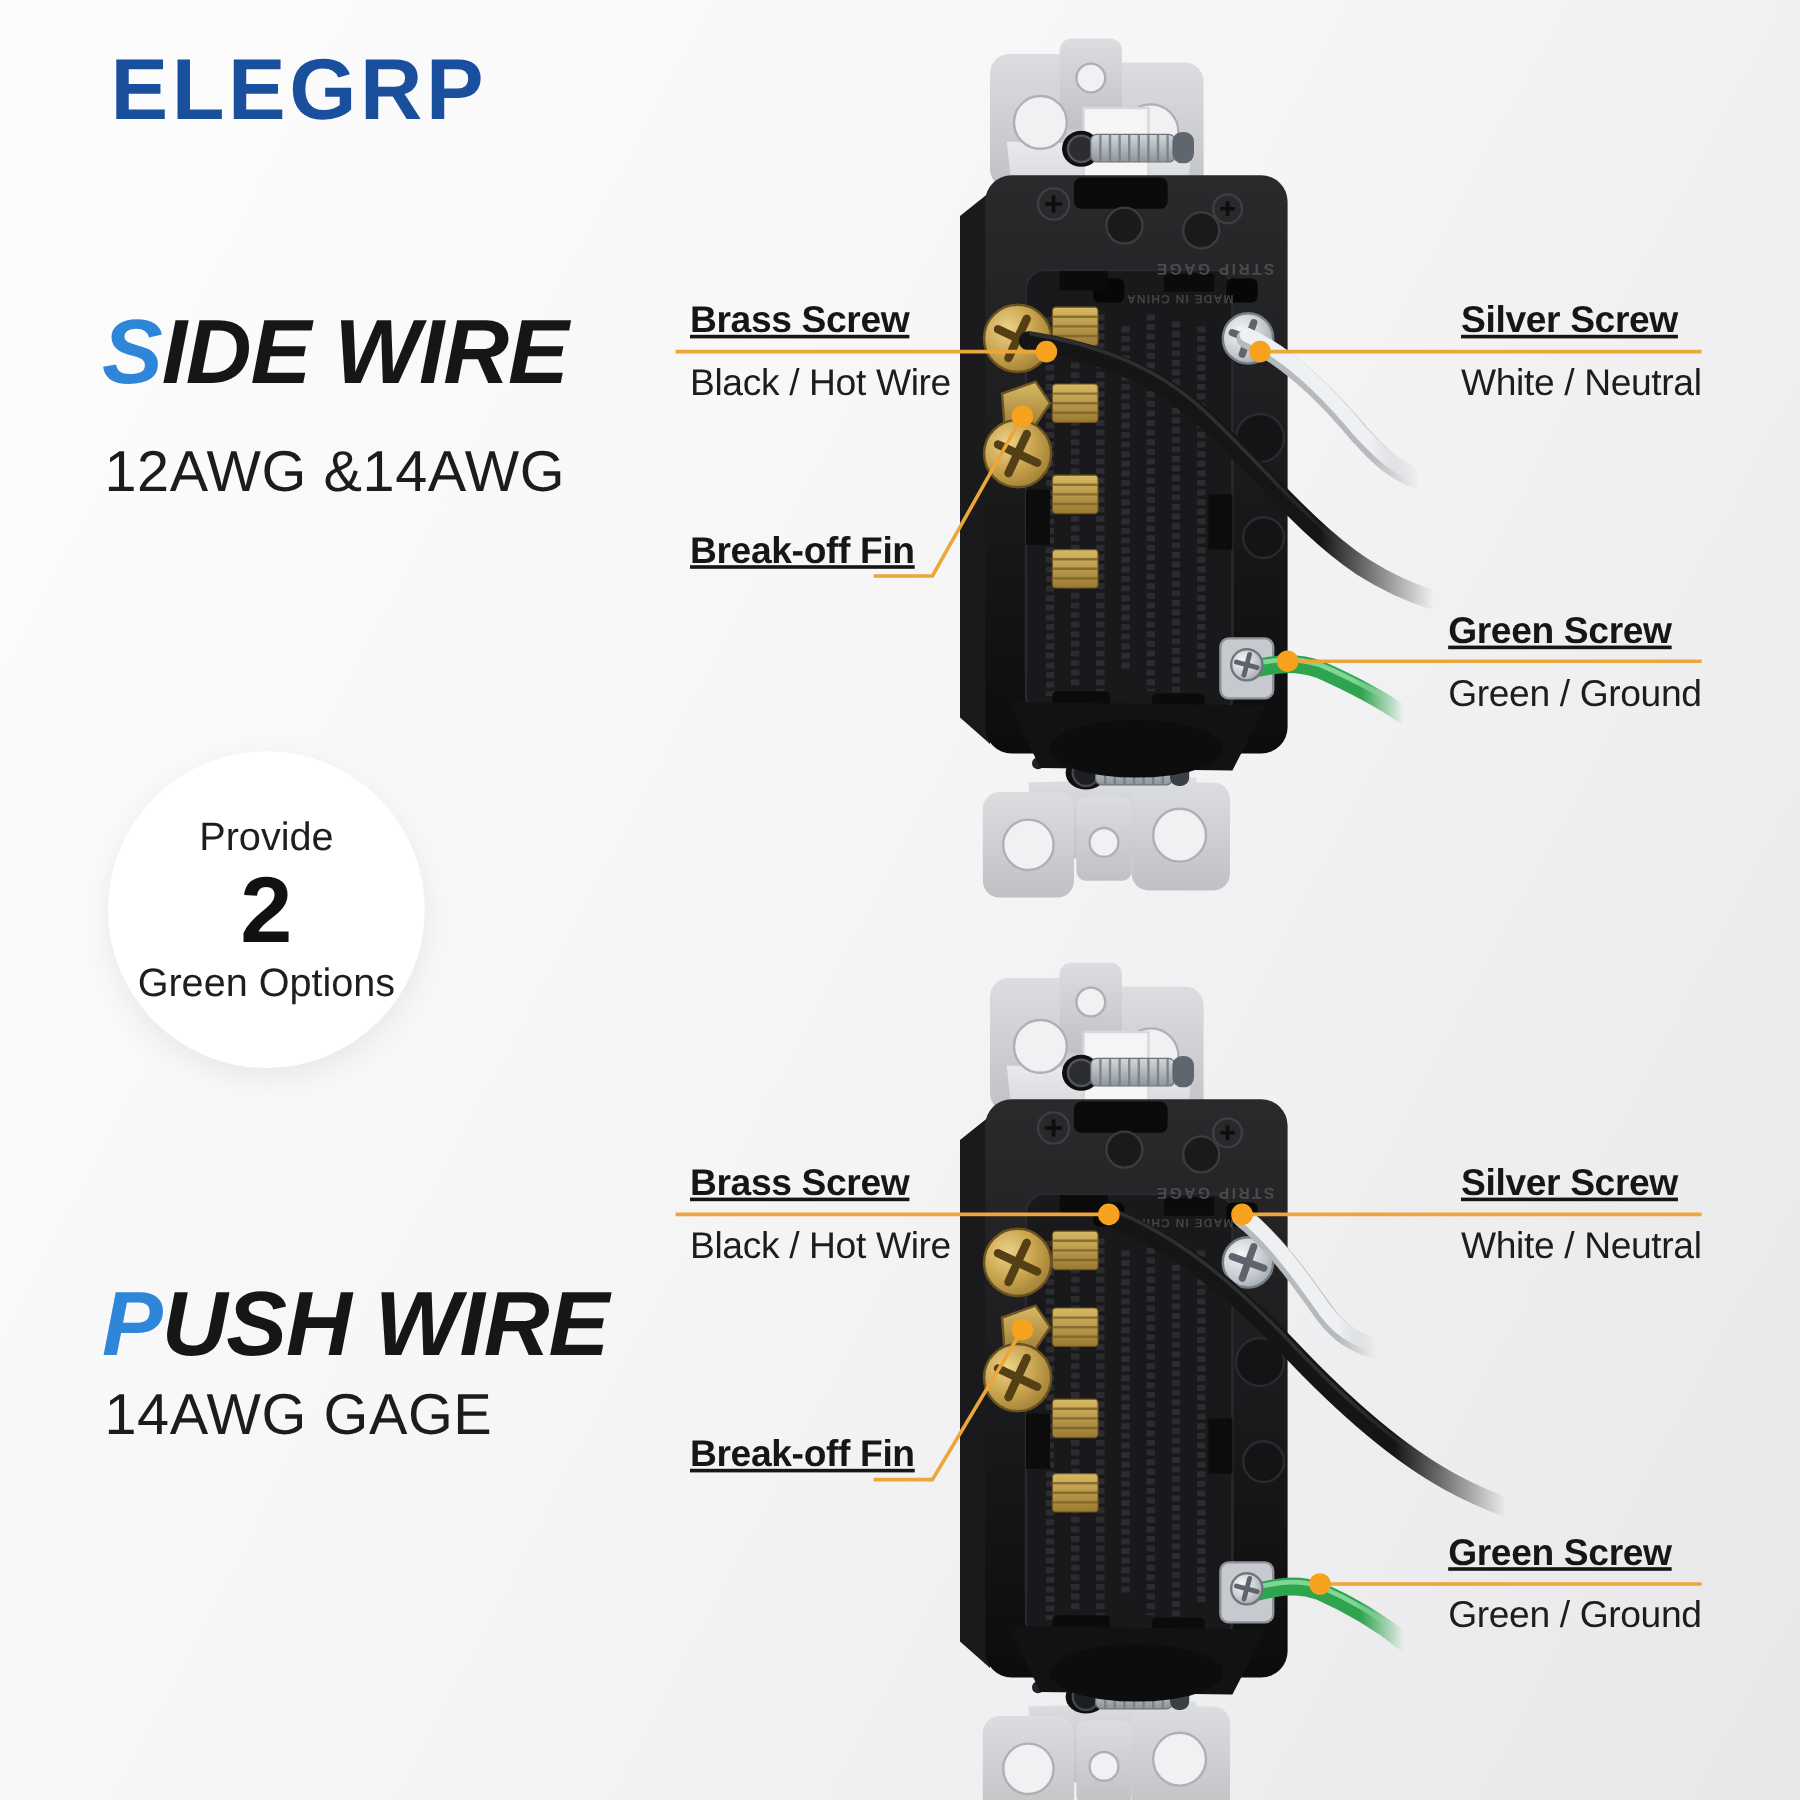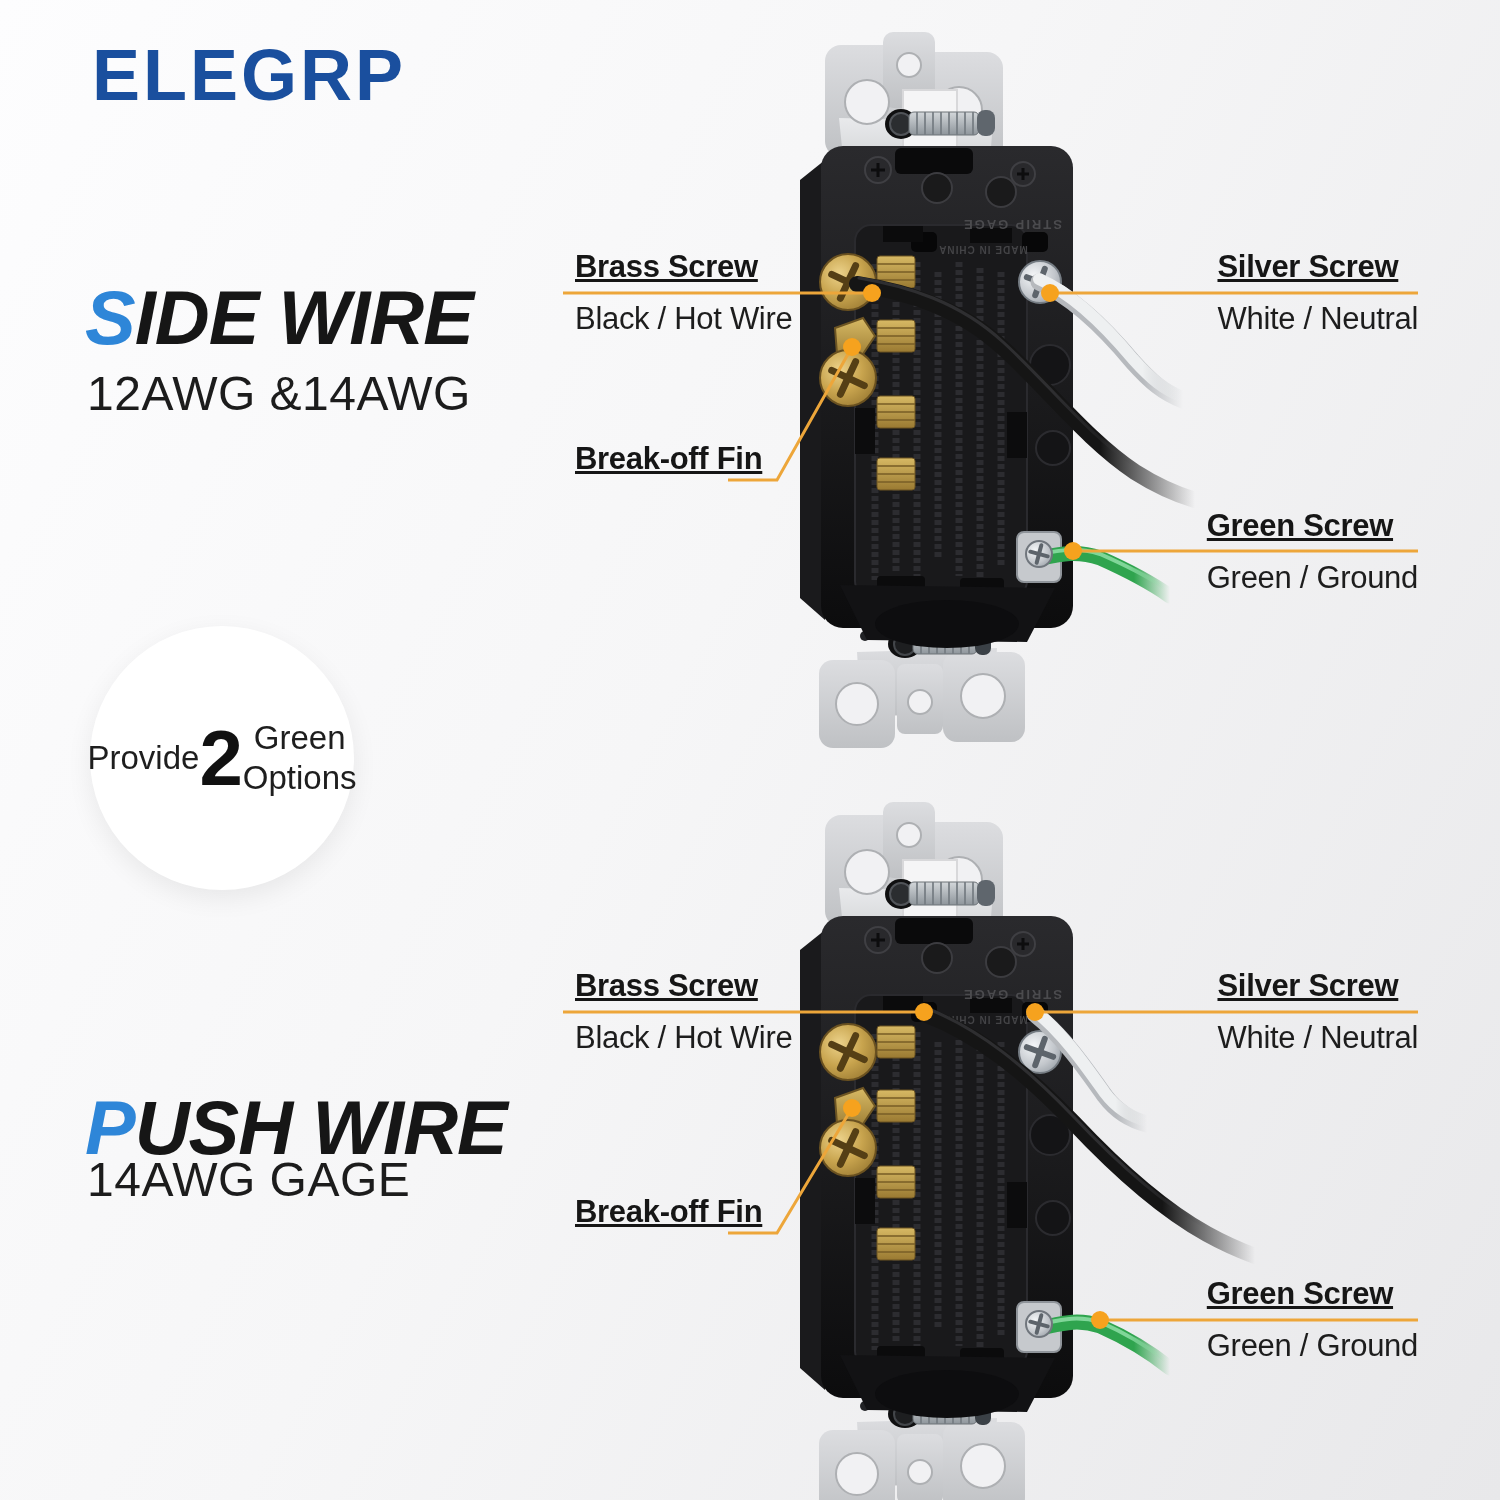--- a/index.html
+++ b/index.html
@@ -2,27 +2,27 @@
 <html><head>
 <meta charset="utf-8">
 <style>
   html,body{margin:0;padding:0;background:#fff;}
   .canvas{position:relative;width:1500px;height:1500px;overflow:hidden;
     background:linear-gradient(118deg,#fdfdfe 0%,#f6f6f7 45%,#e8e8ea 100%);
     font-family:"Liberation Sans",sans-serif;color:#1a1a1a;}
   .logo{position:absolute;left:55px;top:34px;font-size:72px;font-weight:800;
     color:#1a4f9e;letter-spacing:3px;white-space:nowrap;margin-left:37px;}
   .sec-title{position:absolute;left:85px;font-style:italic;font-weight:800;
-    font-size:76px;color:#161616;white-space:nowrap;letter-spacing:-1px;margin-top:24px;}
+    font-size:76px;color:#161616;white-space:nowrap;letter-spacing:-1px;}
   .sec-title .lead{color:#2e86d8;}
   .sec-sub{position:absolute;left:87px;font-size:48px;color:#1c1c1c;white-space:nowrap;letter-spacing:.5px;}
   #side-title{top:250px}#side-sub{top:366px}
   #push-title{top:1060px}#push-sub{top:1152px}
   .badge{position:absolute;left:90px;top:626px;width:264px;height:264px;border-radius:50%;
-    background:#ffffff;box-shadow:0 8px 26px rgba(0,0,0,.07);display:flex;flex-direction:row;
+    background:#ffffff;box-shadow:0 8px 26px rgba(0,0,0,.07);display:flex;flex-direction:column;
     align-items:center;justify-content:center;color:#1e1e1e;text-align:center;}
   .badge .l{font-size:33px;line-height:40px;}
   .badge .n{font-size:78px;font-weight:800;line-height:82px;color:#111;}
   .unit{position:absolute;left:755px;width:680px;height:750px;}
   #unit-side{top:20px}#unit-push{top:790px}
   .overlay{position:absolute;left:0;top:0;width:1500px;height:1500px;pointer-events:none;}
   .callout{position:absolute;color:#161616;white-space:nowrap;}
   .callout .t{font-size:31px;font-weight:700;line-height:38px;letter-spacing:-.3px;text-decoration:underline;}
   .callout .d{font-size:31px;font-weight:400;line-height:38px;margin-top:14px;letter-spacing:-.3px;color:#1d1d1d;}
   .r{text-align:left;}

